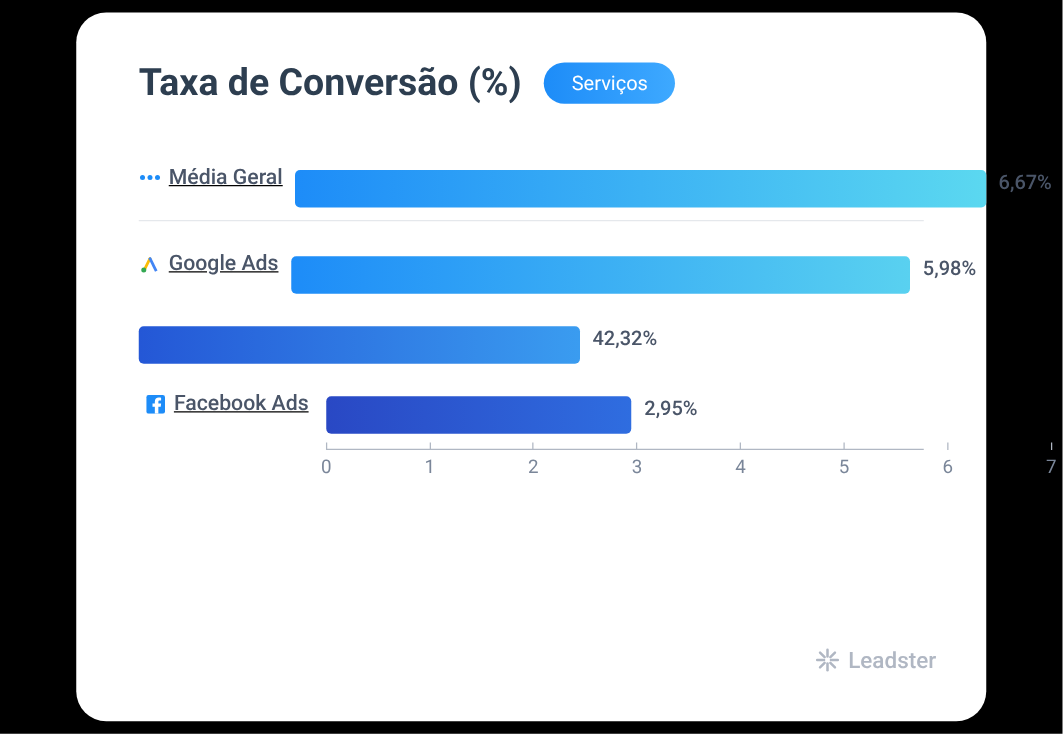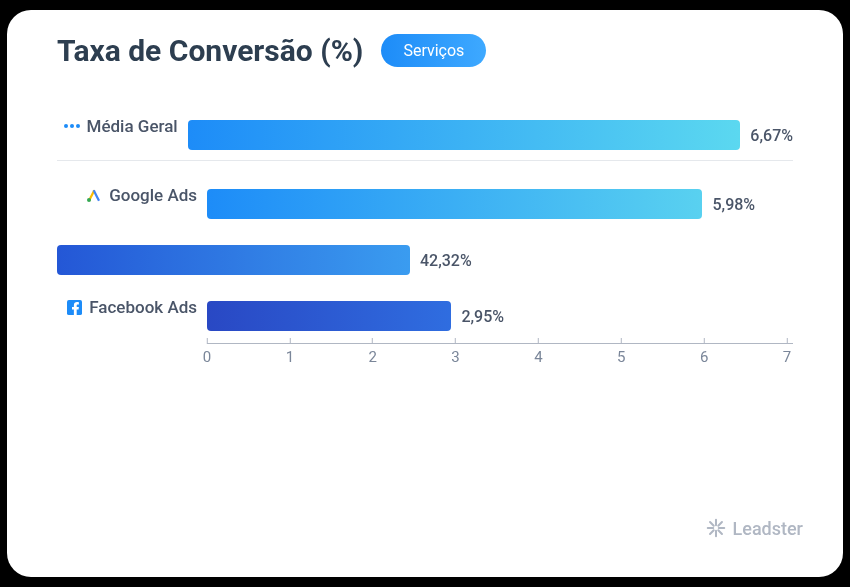--- a/index.html
+++ b/index.html
@@ -8,23 +8,23 @@
       background: #000;
       width: 850px;
       height: 587px;
       display: flex;
       align-items: center;
       justify-content: center;
     }
     .card {
       background: #fff;
       border-radius: 24px;
-      width: 836px;
+      width: 728px;
       height: 567px;
-      padding: 23px 50px 30px 50px;
+      padding: 39px 50px 30px 50px;
       position: relative;
       box-shadow: 0 4px 20px rgba(0,0,0,0.1);
     }
     .header {
       display: flex;
       align-items: center;
       gap: 18px;
       margin-bottom: 30px;
     }
     .title {
@@ -50,35 +50,35 @@
     }
     .divider {
       border: none;
       border-top: 1px solid #e5e8ec;
       margin: 6px 0 6px 0;
     }
     .label-col {
       width: 150px;
       display: flex;
       align-items: center;
-      justify-content: flex-end;
+      justify-content: center;
       gap: 6px;
       padding-right: 10px;
+      text-decoration: underline;
     }
     .label-text {
       font-size: 17px;
       font-weight: 500;
       color: #4a5568;
       white-space: nowrap;
     }
     .bar-col {
       flex: 1;
       position: relative;
       display: flex;
-      align-items: center;
       margin-top: 18px;
     }
     .bar {
       height: 30px;
       border-radius: 4px;
     }
     .value-label {
       font-size: 16px;
       color: #4a5568;
       margin-left: 10px;

